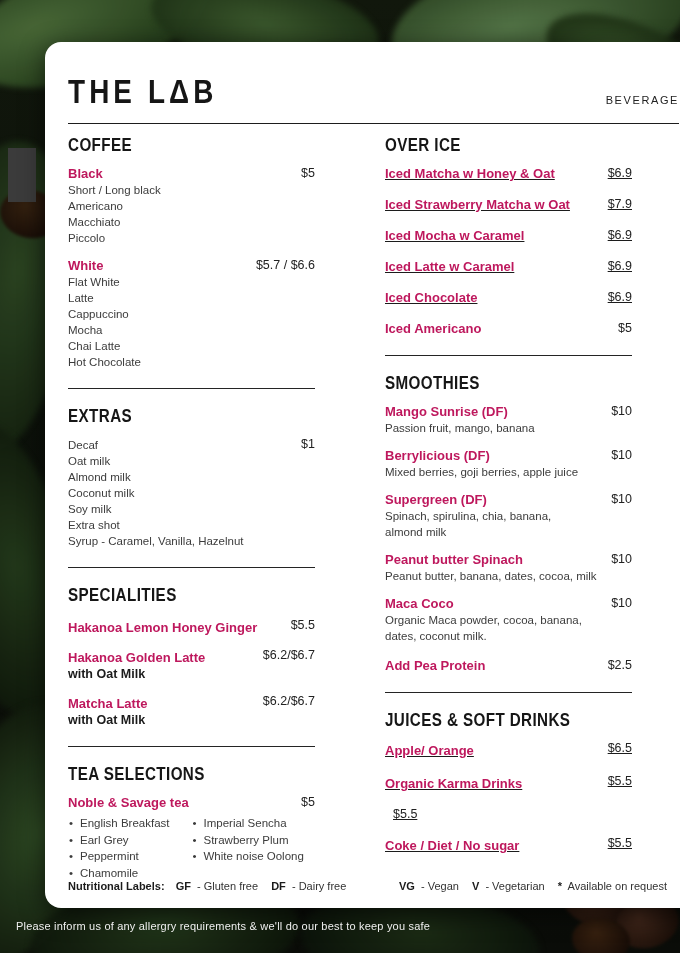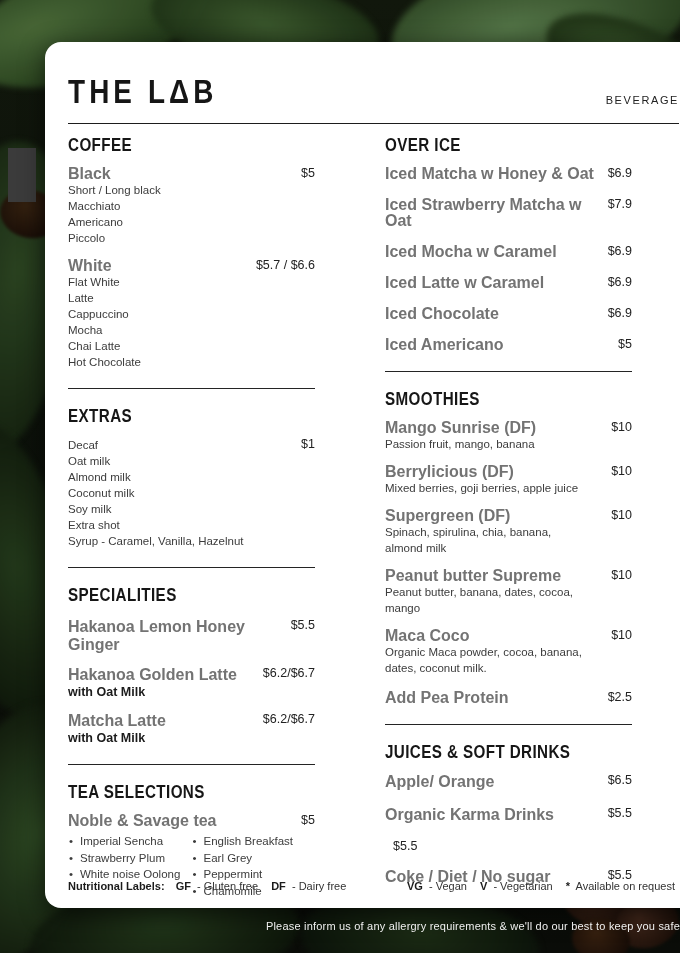--- a/index.html
+++ b/index.html
@@ -25,41 +25,41 @@
   .logo{font-size:34px;font-weight:bold;letter-spacing:5px;transform:scaleX(.82);
         transform-origin:left bottom;white-space:nowrap;color:#161616;}
   .tag{font-size:11px;letter-spacing:1.6px;color:#222;padding-bottom:5px;}
   .header-rule{border-top:1.6px solid #1d1d1d;margin-top:12px;}
   .cols{display:flex;gap:70px;margin-top:10px;}
   .col{width:247px;}
   .sec{font-size:19px;font-weight:bold;margin:0 0 10px 0;letter-spacing:.5px;
        transform:scaleX(.8);transform-origin:left center;white-space:nowrap;color:#161616;}
   .hr{border-top:1.5px solid #242424;margin:18px 0 16px 0;}
   .irow{display:flex;justify-content:space-between;align-items:flex-start;}
-  .nm{font-weight:bold;font-size:16px;color:#737373;line-height:16px;}
+  .nm{font-weight:bold;font-size:13px;color:#be185d;line-height:16px;}
   .nm2{font-weight:bold;font-size:12.5px;color:#1b1b1b;line-height:16px;}
   .pr{font-size:12.5px;color:#222;white-space:nowrap;padding-left:8px;}
   .opt,.desc{font-size:11.5px;color:#3c3c3c;line-height:16px;}
   .item{margin-top:12px;}
   .item:first-of-type{margin-top:4px;}
-  .spaced{margin-bottom:15px;}
+  .spaced{margin-bottom:15px;text-decoration:underline;}
   .sitem{margin-bottom:12px;}
   .desc-wrap{max-width:225px;}
   
   .tea-cols{display:flex;margin-top:4px;}
   .tea-col{width:50%;}
   .bullet{font-size:11.5px;color:#3c3c3c;line-height:16.5px;padding-left:12px;position:relative;}
   .bullet::before{content:"•";position:absolute;left:1px;top:0;color:#3c3c3c;}
   
   .footer{position:absolute;left:23px;right:23px;bottom:16px;display:flex;
           justify-content:space-between;align-items:baseline;font-size:11px;white-space:nowrap;gap:36px;}
   .fb{font-weight:bold;color:#1b1b1b;margin-right:3px;}
   .fr{color:#333;margin-right:10px;}
-  .allergy{position:absolute;left:0;right:0;top:920px;text-align:right;
-           color:#efefef;font-size:11px;letter-spacing:.2px;}
+  .allergy{position:absolute;left:0;right:0;top:920px;text-align:left;
+           color:#efefef;font-size:11px;letter-spacing:.2px;padding-left:16px;}
 </style>
 </head>
 <body>
 
 <div class="bg">
   <div class="leaf" style="left:-40px;top:-34px;width:250px;height:112px;background:radial-gradient(ellipse at 30% 40%,#4a6a38,#263f1c 72%);transform:rotate(-18deg);"></div>
   <div class="leaf" style="left:150px;top:-22px;width:230px;height:92px;background:radial-gradient(ellipse at 50% 50%,#3c5a2e,#1d3015 76%);transform:rotate(10deg);"></div>
   <div class="leaf" style="left:240px;top:46px;width:180px;height:92px;background:radial-gradient(ellipse at 50% 50%,#1c120b,#120b06 78%);transform:rotate(-4deg);"></div>
   <div class="leaf" style="left:390px;top:-44px;width:300px;height:132px;background:radial-gradient(ellipse at 40% 50%,#567849,#2a4220 72%);transform:rotate(-10deg);"></div>
   <div class="leaf" style="left:540px;top:26px;width:190px;height:84px;background:radial-gradient(ellipse at 50% 50%,#3f6030,#1c2d13 76%);transform:rotate(24deg);"></div>
@@ -91,22 +91,22 @@
     <div class="col">
 
       <h2 class="sec">COFFEE</h2>
 
       <div class="item">
         <div class="irow">
           <span class="nm">Black</span>
           <span class="pr">$5</span>
         </div>
         <div class="opt">Short / Long black</div>
+        <div class="opt">Americano</div>
         <div class="opt">Macchiato</div>
-        <div class="opt">Americano</div>
         <div class="opt">Piccolo</div>
       </div>
 
       <div class="item">
         <div class="irow">
           <span class="nm">White</span>
           <span class="pr">$5.7 / $6.6</span>
         </div>
         <div class="opt">Flat White</div>
         <div class="opt">Latte</div>
@@ -169,30 +169,30 @@
 
       <h2 class="sec">TEA SELECTIONS</h2>
 
       <div class="item" style="margin-top:6px;">
         <div class="irow">
           <span class="nm">Noble &amp; Savage tea</span>
           <span class="pr">$5</span>
         </div>
         <div class="tea-cols">
           <div class="tea-col">
-            <div class="bullet">Imperial Sencha</div>
-            <div class="bullet">Strawberry Plum</div>
-            <div class="bullet">White noise Oolong</div>
-          </div>
-          <div class="tea-col">
             <div class="bullet">English Breakfast</div>
             <div class="bullet">Earl Grey</div>
             <div class="bullet">Peppermint</div>
             <div class="bullet">Chamomile</div>
           </div>
+          <div class="tea-col">
+            <div class="bullet">Imperial Sencha</div>
+            <div class="bullet">Strawberry Plum</div>
+            <div class="bullet">White noise Oolong</div>
+          </div>
         </div>
       </div>
 
     </div>
 
     <div class="col">
 
       <h2 class="sec">OVER ICE</h2>
 
       <div class="irow spaced">
@@ -250,25 +250,25 @@
           <span class="pr">$10</span>
         </div>
         <div class="desc-wrap">
           <div class="desc">Spinach, spirulina, chia, banana,</div>
           <div class="desc">almond milk</div>
         </div>
       </div>
 
       <div class="sitem">
         <div class="irow">
-          <span class="nm">Peanut butter Supreme</span>
-          <span class="pr">$10</span>
-        </div>
-        <div class="desc-wrap">
-          <div class="desc">Peanut butter, banana, dates, cocoa, mango</div>
+          <span class="nm">Peanut butter Spinach</span>
+          <span class="pr">$10</span>
+        </div>
+        <div class="desc-wrap">
+          <div class="desc">Peanut butter, banana, dates, cocoa, milk</div>
         </div>
       </div>
 
       <div class="sitem">
         <div class="irow">
           <span class="nm">Maca Coco</span>
           <span class="pr">$10</span>
         </div>
         <div class="desc-wrap">
           <div class="desc">Organic Maca powder, cocoa, banana,</div>
@@ -317,18 +317,18 @@
       <span class="fr">- Gluten free</span>
       <span class="fb">DF</span>
       <span class="fr">- Dairy free</span>
     </div>
     <div>
       <span class="fb">VG</span>
       <span class="fr">- Vegan</span>
       <span class="fb">V</span>
       <span class="fr">- Vegetarian</span>
       <span class="fb">*</span>
-      <span class="fr" style="margin-right:4px;">Available on request</span>
+      <span class="fr" style="margin-right:12px;">Available on request</span>
     </div>
   </div>
 </div>
 
 <div class="allergy">Please inform us of any allergry requirements &amp; we'll do our best to keep you safe</div>
 
 </body></html>

